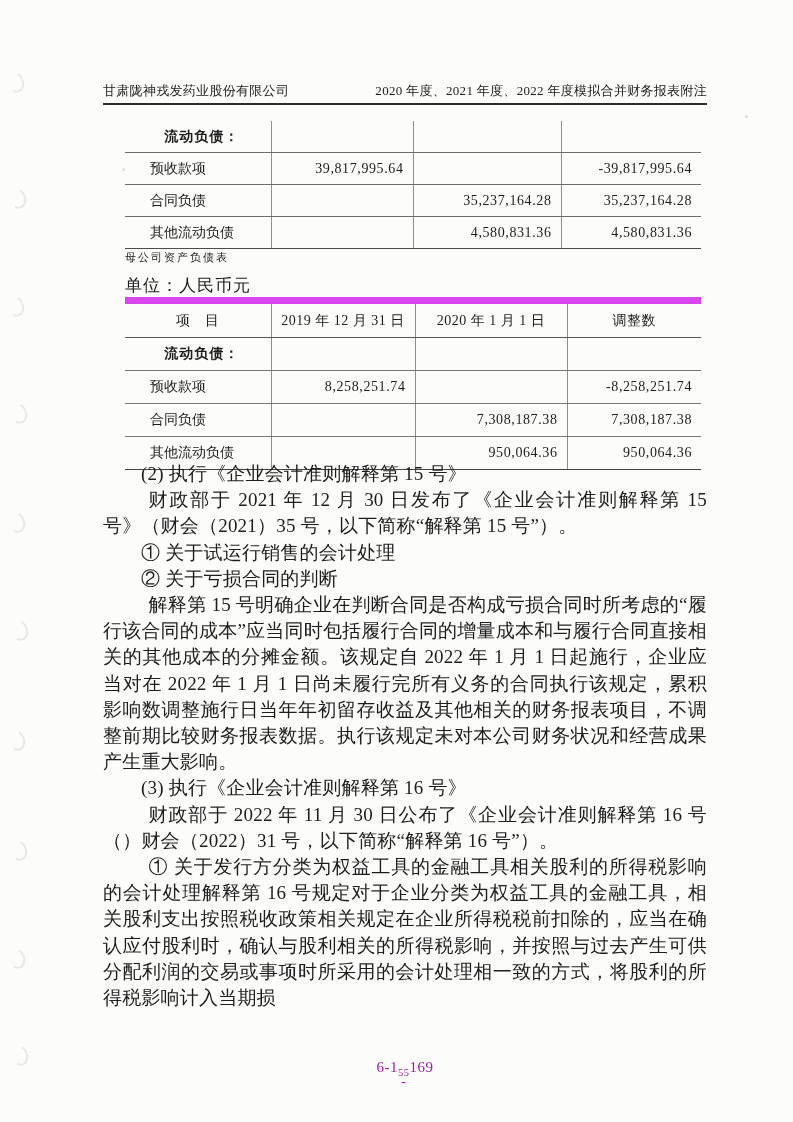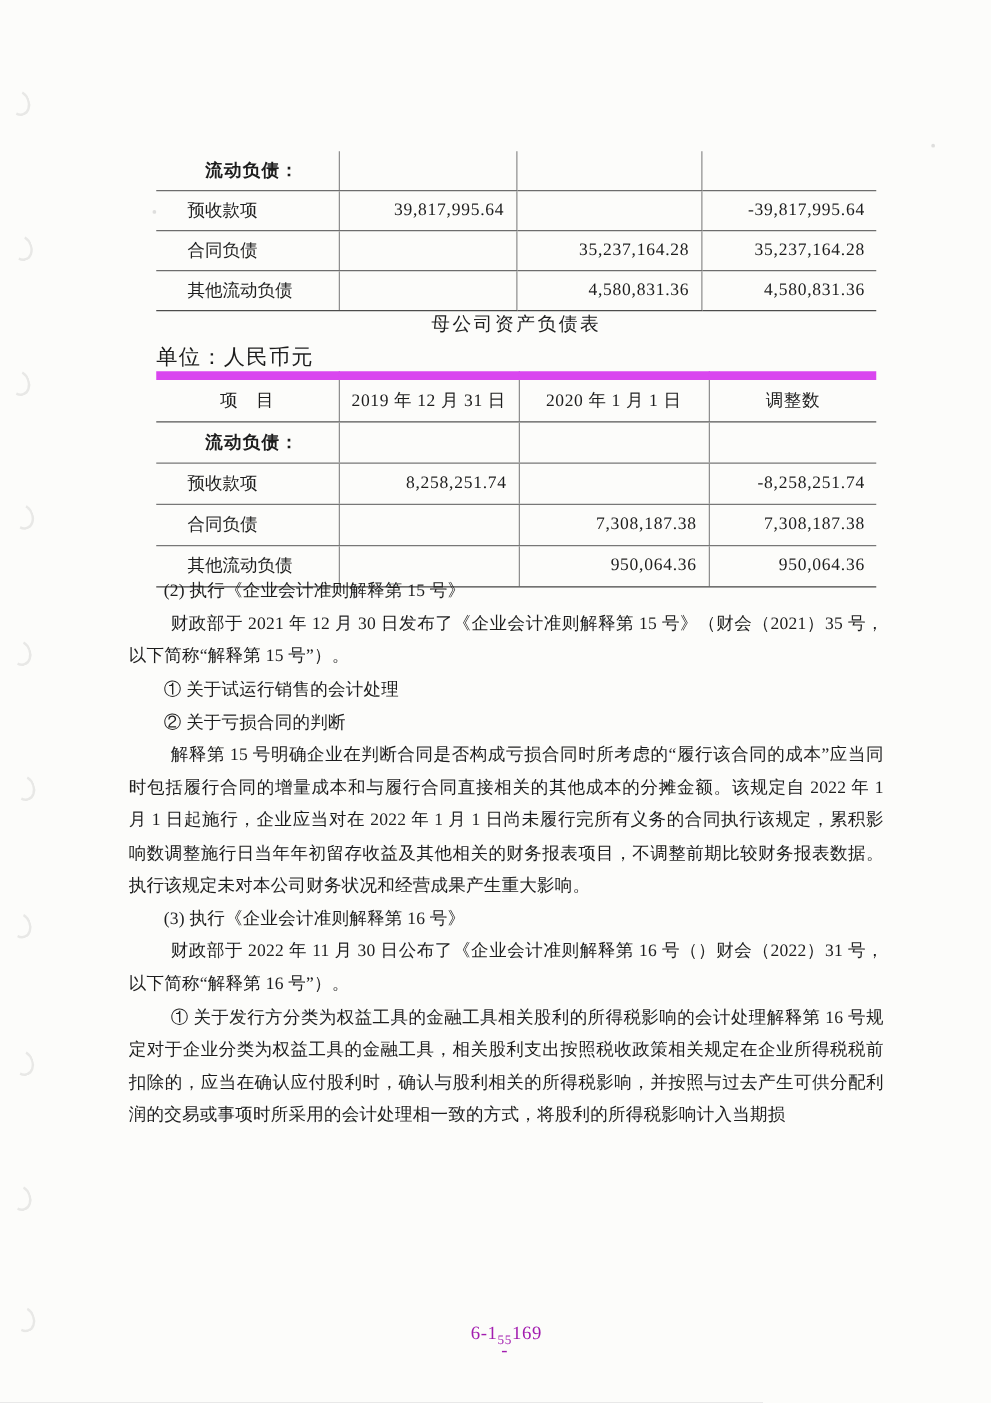--- a/index.html
+++ b/index.html
@@ -32,31 +32,31 @@
   .t1{top:121px;}
   .t1 td{height:31px;border-bottom:1.4px solid #6d6d6d;}
   .t1 tr:last-child td{border-bottom:1.6px solid #4c4c4c;}
   .t2{top:297px;border-top:7px solid #d946ef;}
   .t2 th{height:33px;text-align:center;border-bottom:1.5px solid #555;letter-spacing:0.5px;}
   .t2 td{height:32px;border-bottom:1.3px solid #777;}
   .t2 tr:last-child td{border-bottom:1.8px solid #444;}
 
   .tbl-title{
     position:absolute;left:125px;top:250px;width:576px;
-    text-align:center;font-size:15px;letter-spacing:2px;
+    text-align:left;font-size:11px;letter-spacing:2px;
   }
   .unit-label{
     position:absolute;left:125px;top:274px;width:576px;
     text-align:left;font-size:17px;letter-spacing:1px;
   }
 
   
   .body-text{
     position:absolute;left:103px;top:461px;width:604px;
-    font-size:14px;line-height:26.2px;text-align:justify;
+    font-size:19px;line-height:26.2px;text-align:justify;
     letter-spacing:0.2px;
   }
   .body-text p{margin:0;}
   .body-text p.head{text-indent:2em;text-align:left;}
   .body-text p.para{text-indent:2.4em;}
 
   
   .footer{
     position:absolute;left:103px;top:1056px;width:604px;
     text-align:center;font-size:15px;color:#a21caf;letter-spacing:0.5px;
@@ -88,20 +88,24 @@
   <div class="ring" style="left:8px;top:512px;"></div>
   <div class="ring" style="left:11px;top:620px;"></div>
   <div class="ring" style="left:8px;top:730px;"></div>
   <div class="ring" style="left:10px;top:840px;"></div>
   <div class="ring" style="left:8px;top:948px;"></div>
   <div class="ring" style="left:11px;top:1045px;"></div>
   <div class="speck" style="left:122px;top:168px;"></div>
   <div class="speck" style="left:745px;top:115px;"></div>
   <div class="speck" style="left:186px;top:455px;"></div>
 
+  <div class="header">
+    <span>甘肃陇神戎发药业股份有限公司</span>
+    <span>2020 年度、2021 年度、2022 年度模拟合并财务报表附注</span>
+  </div>
 
   <table class="tbl t1">
     <colgroup>
         <col style="width:146px">
         <col style="width:142px">
         <col style="width:148px">
         <col style="width:140px">
       </colgroup>
     <tbody>
       <tr>

